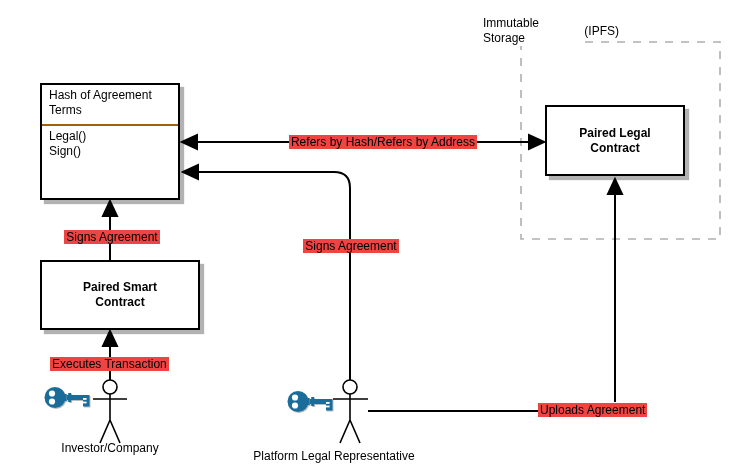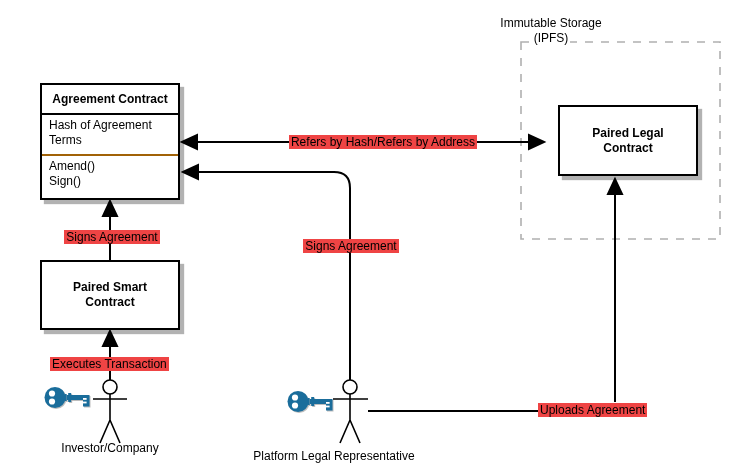--- a/index.html
+++ b/index.html
@@ -65,21 +65,21 @@
     padding: 0 2px;
   }
   .actor-label {
     position: absolute;
     text-align: center;
     line-height: 14px;
   }
   .region-label {
     position: absolute;
     display: flex;
-    flex-direction: column;
+    flex-direction: row;
     align-items: center;
     line-height: 15px;
   }
   .region-label span { background: #ffffff; padding: 0 2px; }
   .key-icon { filter: drop-shadow(1.5px 1.5px 0.5px #bdbdbd); }
 </style>
 </head>
 <body>
 
 <div id="canvas">
@@ -144,33 +144,32 @@
       <rect x="20.5" y="9" width="2.2" height="7"></rect>
       <rect x="24.2" y="8" width="3" height="9"></rect>
       <rect x="23" y="10" width="19" height="5"></rect>
       <rect x="39" y="10" width="6.5" height="11.5"></rect>
       <rect x="39" y="13" width="3.6" height="1.8" fill="#fff"></rect>
       <rect x="39" y="16.6" width="3.6" height="1.8" fill="#fff"></rect>
     </g>
   </svg>
 
   <div class="uml-box" style="left:40px; top:83px; width:140px; height:117px;">
-    <div class="uml-title">Agreement Contract</div>
     <div class="uml-attrs">Hash of Agreement Terms</div>
     <div class="uml-methods">
-      <div>Amend()</div>
+      <div>Legal()</div>
       <div>Sign()</div>
     </div>
   </div>
 
-  <div class="uml-box simple-box" style="left:40px; top:260px; width:140px; height:70px;">
+  <div class="uml-box simple-box" style="left:40px; top:260px; width:160px; height:70px;">
     <span>Paired Smart Contract</span>
   </div>
 
-  <div class="uml-box simple-box" style="left:558px; top:105px; width:140px; height:71px;">
+  <div class="uml-box simple-box" style="left:545px; top:105px; width:140px; height:71px;">
     <span>Paired Legal Contract</span>
   </div>
 
   <div class="region-label" style="left:481px; top:16px; width:140px;">
     <span>Immutable Storage</span>
     <span>(IPFS)</span>
   </div>
 
   <div class="edge-label" style="left:286px; top:135px; width:194px;">
     <span>Refers by Hash/Refers by Address</span>

